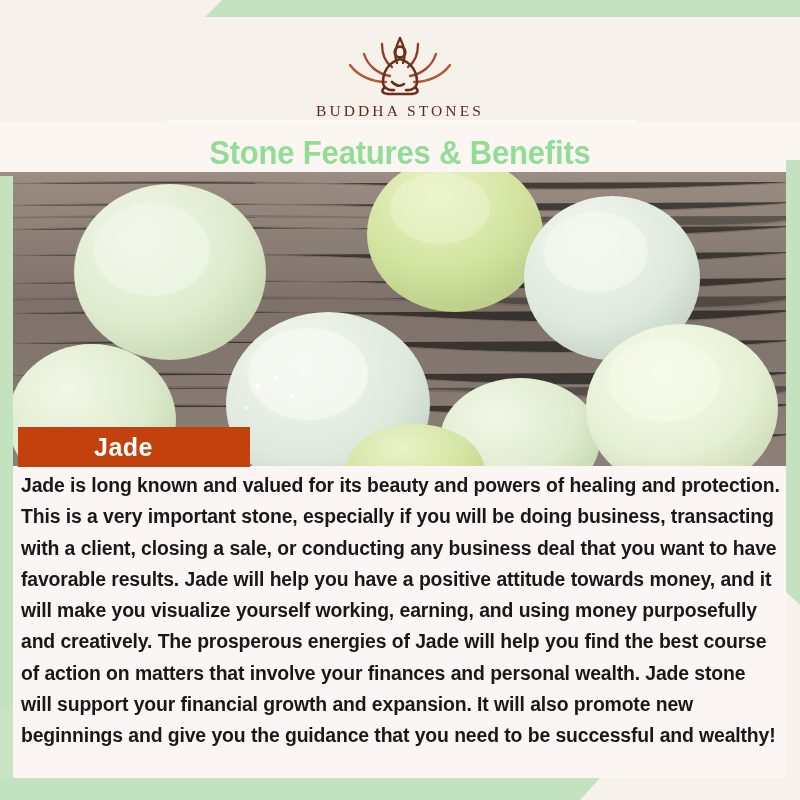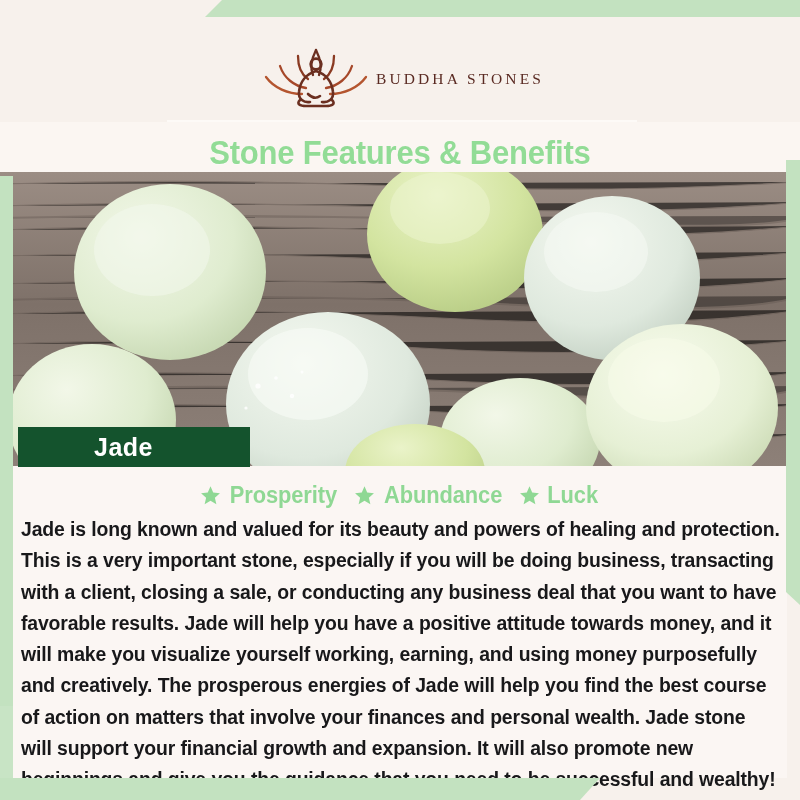--- a/index.html
+++ b/index.html
@@ -65,22 +65,23 @@
     z-index: 5;
   }
 
   
   .header {
     position: absolute;
     top: 0; left: 0;
     width: 800px; height: 122px;
     background: #f7f1ec;
     display: flex;
+    flex-direction: column;
     align-items: center;
-    justify-content: center;
+    justify-content: flex-start;
     padding-top: 32px;
     z-index: 3;
   }
   .logo-mark { width: 120px; height: 66px; display: block; }
   .logo-word {
     margin-top: 4px;
     font-family: "Liberation Serif", serif;
     font-size: 15.5px;
     letter-spacing: 3.1px;
     color: #5a2a22;
@@ -126,21 +127,21 @@
     z-index: 2;
     background: #8b7d74;
   }
   .photo svg { display: block; width: 800px; height: 294px; }
 
   
   .jade-bar {
     position: absolute;
     top: 427px; left: 18px;
     width: 232px; height: 40px;
-    background: #14532d;
+    background: #c2410c;
     display: flex;
     align-items: center;
     z-index: 7;
   }
   .jade-text {
     padding-left: 76px;
     color: #ffffff;
     font-size: 25px;
     font-weight: bold;
     letter-spacing: 0.5px;
@@ -296,40 +297,20 @@
   <div class="title-banner-inner"></div>
   <div class="title-banner">
     <div class="title-text">Stone Features &amp; Benefits</div>
   </div>
 
   <div class="jade-bar">
     <div class="jade-text">Jade</div>
   </div>
 
   <div class="content">
-    <div class="benefits">
-      <div class="benefit">
-        <svg class="star" viewBox="0 0 24 24">
-          <polygon points="12,1.5 15.1,8.6 22.8,9.3 17,14.5 18.7,22 12,18 5.3,22 7,14.5 1.2,9.3 8.9,8.6" fill="#8fd894"></polygon>
-        </svg>
-        <span class="benefit-label">Prosperity</span>
-      </div>
-      <div class="benefit">
-        <svg class="star" viewBox="0 0 24 24">
-          <polygon points="12,1.5 15.1,8.6 22.8,9.3 17,14.5 18.7,22 12,18 5.3,22 7,14.5 1.2,9.3 8.9,8.6" fill="#8fd894"></polygon>
-        </svg>
-        <span class="benefit-label">Abundance</span>
-      </div>
-      <div class="benefit">
-        <svg class="star" viewBox="0 0 24 24">
-          <polygon points="12,1.5 15.1,8.6 22.8,9.3 17,14.5 18.7,22 12,18 5.3,22 7,14.5 1.2,9.3 8.9,8.6" fill="#8fd894"></polygon>
-        </svg>
-        <span class="benefit-label">Luck</span>
-      </div>
-    </div>
 
     <p class="body-text">Jade is long known and valued for its beauty and powers of healing and protection. This is a very important stone, especially if you will be doing business, transacting with a client, closing a sale, or conducting any business deal that you want to have favorable results. Jade will help you have a positive attitude towards money, and it will make you visualize yourself working, earning, and using money purposefully and creatively. The prosperous energies of Jade will help you find the best course of action on matters that involve your finances and personal wealth. Jade stone will support your financial growth and expansion. It will also promote new beginnings and give you the guidance that you need to be successful and wealthy!</p>
   </div>
 
   <div class="stripe-left-lower"></div>
   <div class="band-top"></div>
   <div class="stripe-left"></div>
   <div class="stripe-right"></div>
   <div class="band-bottom"></div>
 

